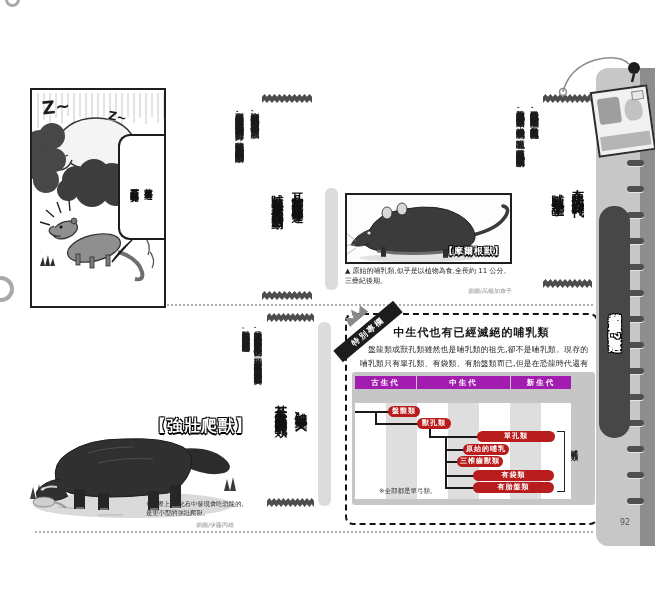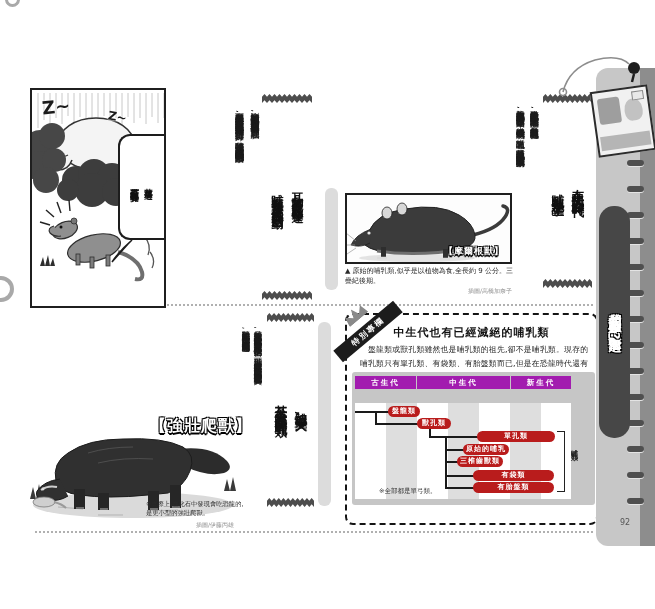--- a/index.html
+++ b/index.html
@@ -259,21 +259,21 @@
           <line x1="8" y1="50" x2="-2" y2="50"></line>
           <line x1="9" y1="53" x2="0" y2="59"></line>
         </g>
       <rect x="34" y="52" width="5" height="11" fill="#2e2e2e"></rect>
       <rect x="96" y="54" width="5" height="10" fill="#2e2e2e"></rect>
       <path d="M30,63 l10,0" stroke="#ddd" stroke-width="2.5"></path>
       <path d="M93,64 l10,0" stroke="#ddd" stroke-width="2.5"></path>
     </svg>
     <span class="outline-label" style="position:absolute; right:6px; bottom:4px; font-size:9px;margin-top:16px;">【摩爾根獸】</span>
   </div>
-  <div class="abs cap" style="left:345px; top:267px; width:168px; font-size:7px; line-height:9.5px;">▲ 原始的哺乳類,似乎是以植物為食,全長約 9 公分。三疊紀後期。</div>
+  <div class="abs cap" style="left:345px; top:267px; width:168px; font-size:7px; line-height:9.5px;">▲ 原始的哺乳類,似乎是以植物為食,全長約 11 公分。三疊紀後期。</div>
   <div class="abs credit" style="left:432px; top:287px; width:80px; font-size:6px; text-align:right;">插圖/高橋加奈子</div>
 
   <div class="abs colbox">
     <div class="crown"></div>
     <div class="badge">特別專欄</div>
     <div class="boxtitle">中生代也有已經滅絕的哺乳類</div>
     <div class="boxbody">　盤龍類或獸孔類雖然也是哺乳類的祖先,卻不是哺乳類。現存的哺乳類只有單孔類、有袋類、有胎盤類而已,但是在恐龍時代還有像多瘤齒獸類等其他哺乳類存在。</div>
 
     <div class="panel"></div>
 

